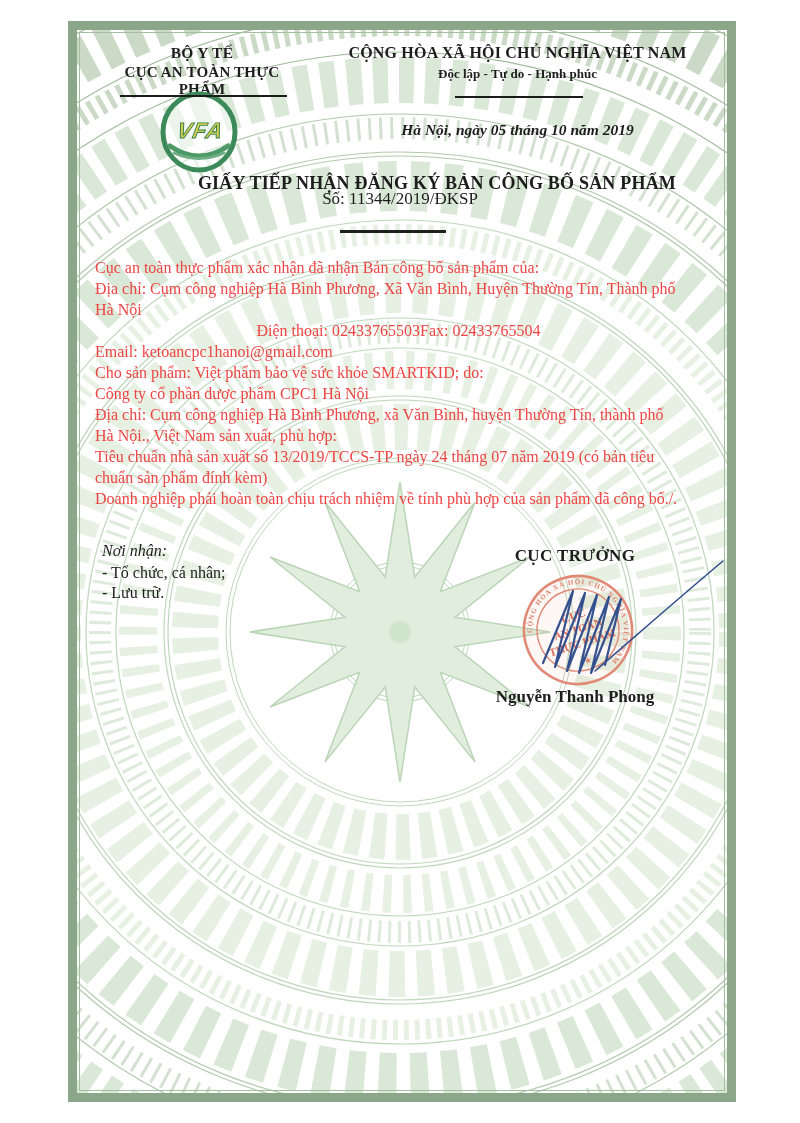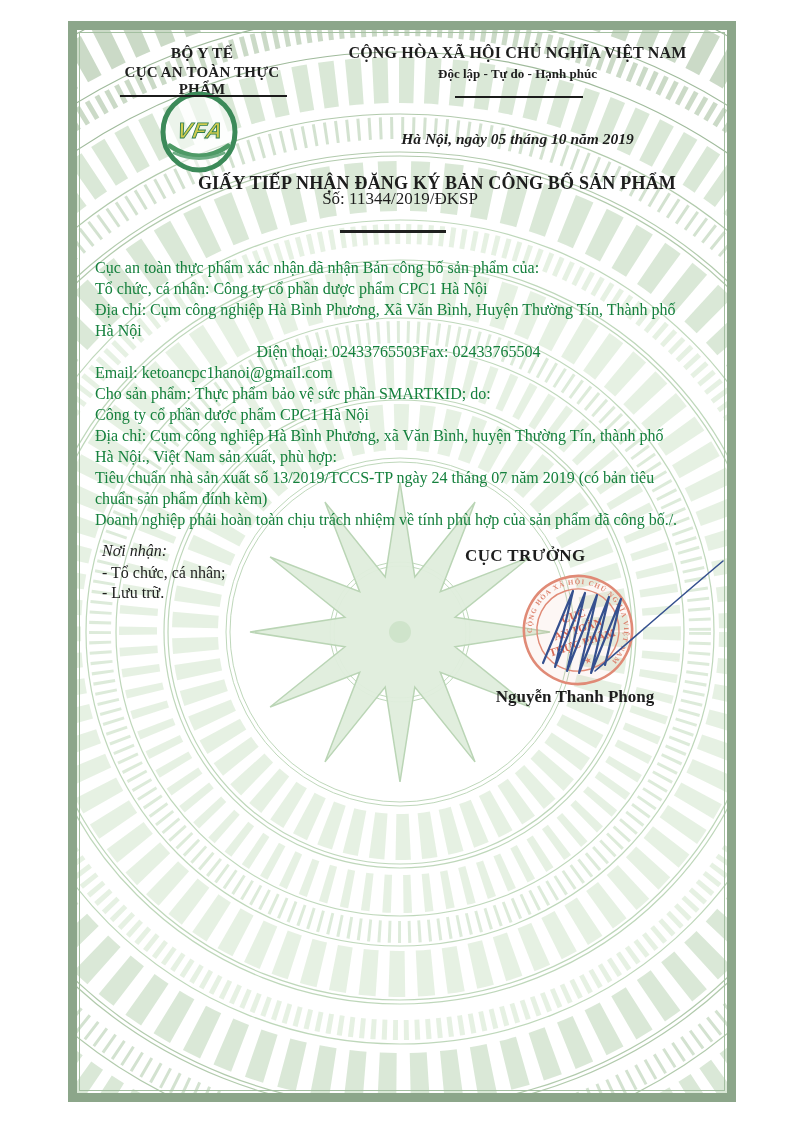--- a/index.html
+++ b/index.html
@@ -19,33 +19,33 @@
   .content{position:absolute;inset:0;z-index:5;}
   .hdr-left{position:absolute;left:113px;top:44px;width:178px;text-align:center;z-index:6;}
   .hdr-left .l1{font-weight:bold;font-size:15.5px;letter-spacing:.3px;}
   .hdr-left .l2{font-weight:bold;font-size:15px;margin-top:2px;letter-spacing:.2px;}
   .hdr-rule-left{position:absolute;left:120px;top:95px;width:167px;height:2px;background:#1b1b1b;z-index:7;}
   .logo-svg{position:absolute;left:158px;top:90px;z-index:6;}
   .hdr-right{position:absolute;left:345px;top:44px;width:345px;text-align:center;z-index:6;}
   .hdr-right .l1{font-weight:bold;font-size:16px;letter-spacing:.2px;}
   .hdr-right .l2{font-weight:bold;font-size:13px;margin-top:4px;}
   .hdr-rule-right{position:absolute;left:455px;top:96px;width:128px;height:2px;background:#1b1b1b;z-index:6;}
-  .dateline{position:absolute;left:345px;top:130px;width:345px;text-align:center;
+  .dateline{position:absolute;left:345px;top:121px;width:345px;text-align:center;
     font-weight:bold;font-style:italic;font-size:15.5px;z-index:6;}
   .doc-title{position:absolute;left:0;top:173px;width:800px;text-align:center;
     font-weight:bold;font-size:18px;letter-spacing:.2px;z-index:6;padding-left:37px;}
   .doc-number{position:absolute;left:0;top:189px;width:800px;text-align:center;font-size:17px;z-index:6;}
   .title-rule{position:absolute;left:340px;top:230px;width:106px;height:3px;background:#1f1f1f;z-index:6;}
-  .body-block{position:absolute;left:95px;top:257px;width:642px;font-size:16px;line-height:21px;z-index:6;color:#15803d;}
+  .body-block{position:absolute;left:95px;top:257px;width:642px;font-size:16px;line-height:21px;z-index:6;color:#ef4444;}
   .body-block p{margin:0;white-space:nowrap;}
   .row-contact{display:flex;text-align:right;}
   .row-contact .phone{width:325px;}
   .recipients{position:absolute;left:102px;top:541px;z-index:6;font-size:16px;line-height:20px;}
   .recipients .lbl{font-weight:normal;font-style:italic;margin-bottom:2px;}
-  .signer-title{position:absolute;left:465px;top:546px;width:220px;
+  .signer-title{position:absolute;left:465px;top:546px;width:220px;text-align:center;
     font-weight:bold;font-size:17px;letter-spacing:.4px;z-index:7;}
   .stamp-svg{position:absolute;left:455px;top:545px;z-index:6;}
   .signer-name{position:absolute;left:455px;top:687px;width:240px;text-align:center;
     font-weight:bold;font-size:17px;z-index:7;}
 </style>
 </head>
 <body>
 
 <div class="page">
 
@@ -115,29 +115,28 @@
     </div>
     <div class="hdr-rule-right"></div>
     <div class="dateline">Hà Nội, ngày 05 tháng 10 năm 2019</div>
 
     <div class="doc-title">GIẤY TIẾP NHẬN ĐĂNG KÝ BẢN CÔNG BỐ SẢN PHẨM</div>
     <div class="doc-number">Số: 11344/2019/ĐKSP</div>
     <div class="title-rule"></div>
 
     <div class="body-block">
       <p>Cục an toàn thực phẩm xác nhận đã nhận Bản công bố sản phẩm của:</p>
-      <p>Tổ chức, cá nhân: Công ty cổ phần dược phẩm CPC1 Hà Nội</p>
       <p>Địa chỉ: Cụm công nghiệp Hà Bình Phương, Xã Văn Bình, Huyện Thường Tín, Thành phố</p>
       <p>Hà Nội</p>
       <p class="row-contact">
         <span class="phone">Điện thoại: 02433765503</span>
         <span>Fax: 02433765504</span>
       </p>
       <p>Email: ketoancpc1hanoi@gmail.com</p>
-      <p>Cho sản phẩm: Thực phẩm bảo vệ sức phần SMARTKID; do:</p>
+      <p>Cho sản phẩm: Việt phẩm bảo vệ sức khỏe SMARTKID; do:</p>
       <p>Công ty cổ phần dược phẩm CPC1 Hà Nội</p>
       <p>Địa chỉ: Cụm công nghiệp Hà Bình Phương, xã Văn Bình, huyện Thường Tín, thành phố</p>
       <p>Hà Nội., Việt Nam sản xuất, phù hợp:</p>
       <p>Tiêu chuẩn nhà sản xuất số 13/2019/TCCS-TP ngày 24 tháng 07 năm 2019 (có bản tiêu</p>
       <p>chuẩn sản phẩm đính kèm)</p>
       <p>Doanh nghiệp phải hoàn toàn chịu trách nhiệm về tính phù hợp của sản phẩm đã công bố./.</p>
     </div>
 
     <div class="recipients">
       <div class="lbl">Nơi nhận:</div>

